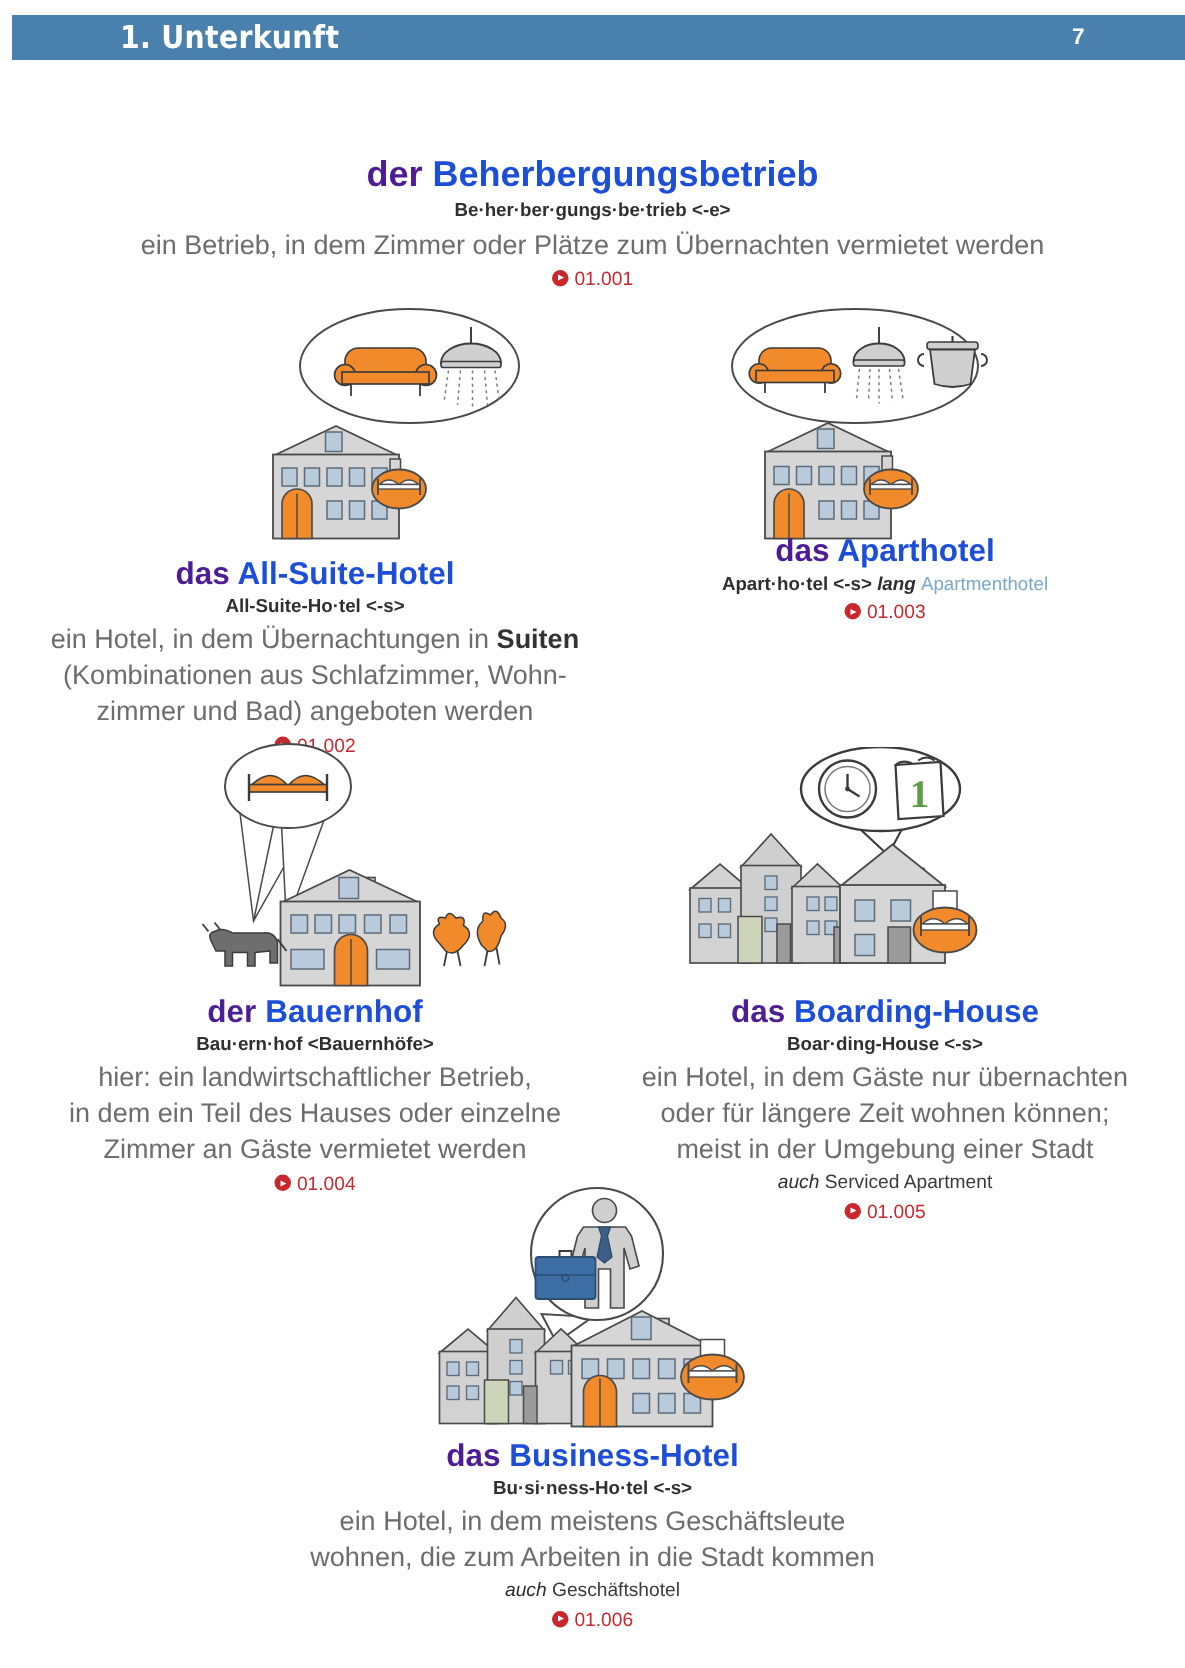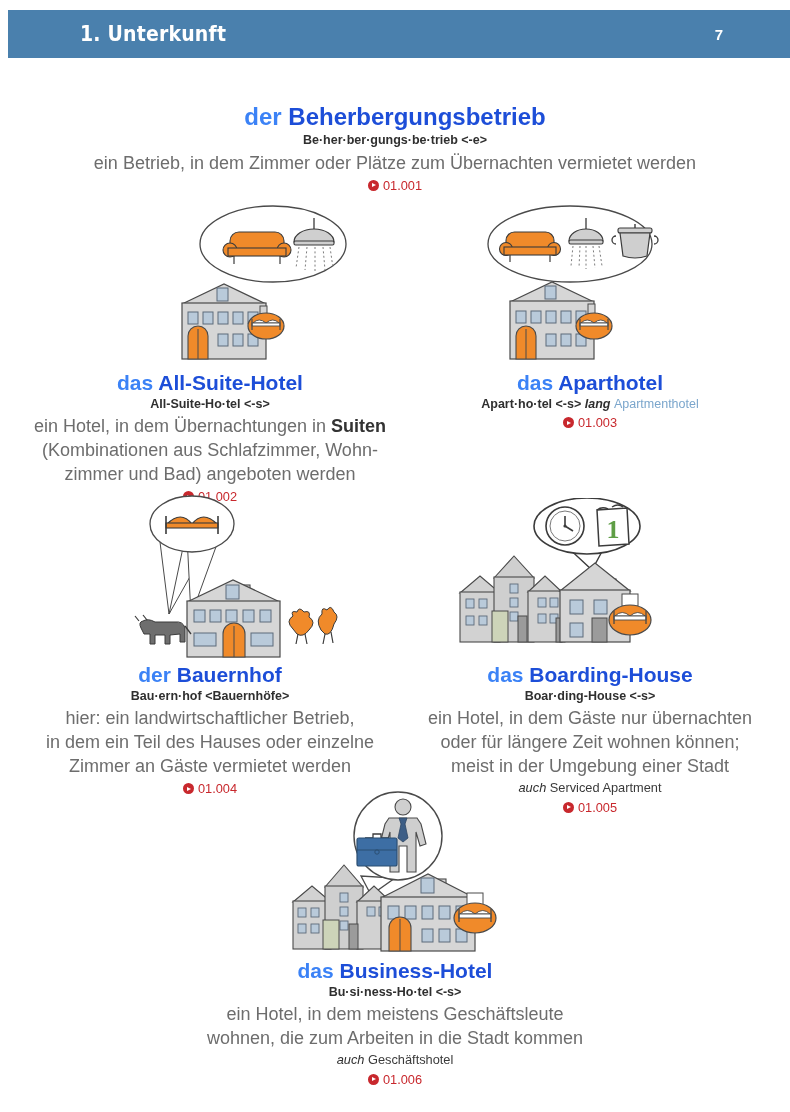--- a/index.html
+++ b/index.html
@@ -5,42 +5,42 @@
   html,body{margin:0;padding:0;}
   body{
     width:790px;height:1112px;
     background:#ffffff;
     font-family:"Liberation Sans","DejaVu Sans",sans-serif;
     overflow:hidden;
     position:relative;
   }
   
   .page-header{
-    position:absolute;left:8px;top:10px;width:782px;height:48px;
+    position:absolute;left:8px;top:10px;width:782px;height:30px;
     background:#4a80ad;
     display:flex;align-items:center;
     box-sizing:border-box;
   }
   .chapter-title{
     color:#ffffff;font-size:21px;font-weight:bold;
     letter-spacing:.2px;margin-left:72px;
     font-family:"DejaVu Sans Condensed","Liberation Sans",sans-serif;
   }
   .page-number{
     color:#ffffff;font-size:15px;font-weight:bold;
     position:absolute;right:67px;top:50%;transform:translateY(-50%);
   }
 
   
   .entry{position:absolute;text-align:center;}
   .headword{
     font-size:21px;font-weight:bold;line-height:1.12;
     white-space:nowrap;
   }
-  .headword .article{color:#3b82f6;}
+  .headword .article{color:#4c1d95;}
   .headword .word{color:#1d4ed8;}
   .syllables{
     font-size:12.5px;font-weight:bold;color:#2f2f2f;
     margin-top:2px;line-height:1.25;white-space:nowrap;
   }
   .syllables .plural{font-weight:bold;}
   .syllables .lang{font-style:italic;font-weight:bold;color:#2f2f2f;}
   .syllables .variant{font-weight:normal;color:#7ba6cc;}
   .definition{
     font-size:18px;color:#6d6d6d;line-height:1.34;margin-top:2px;
@@ -218,21 +218,21 @@
     <div>ein Hotel, in dem Übernachtungen in <b>Suiten</b></div>
     <div>(Kombinationen aus Schlafzimmer, Wohn-</div>
     <div>zimmer und Bad) angeboten werden</div>
   </div>
   <div class="track">
     <span class="audio-icon"></span>
     <span>01.002</span>
   </div>
 </div>
 
-<div class="entry" style="left:400px;top:371px;width:380px;">
+<div class="entry" style="left:400px;top:356px;width:380px;">
   <div class="headword">
     <span class="article">das</span>
     <span class="word">Aparthotel</span>
   </div>
   <div class="syllables">
     <span>Apart·ho·tel</span>
     <span class="plural">&lt;-s&gt;</span>
     <span class="lang">lang</span>
     <span class="variant">Apartmenthotel</span>
   </div>

